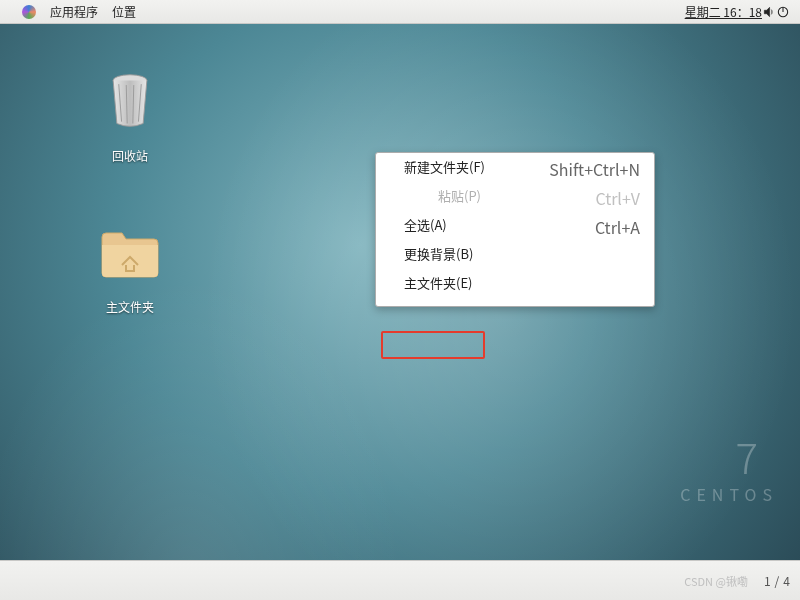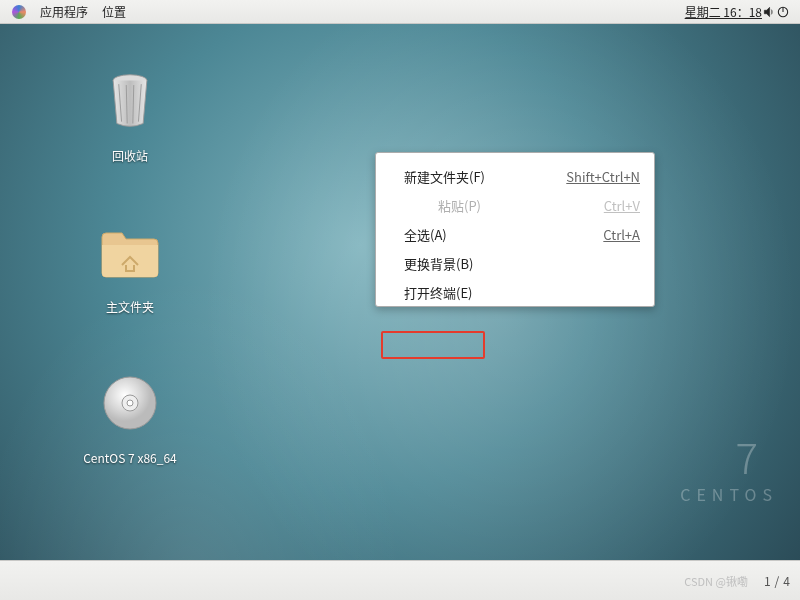--- a/index.html
+++ b/index.html
@@ -1,21 +1,21 @@
 <!DOCTYPE html>
 <html><head>
 <meta charset="utf-8">
 <style>
 * { margin: 0; padding: 0; box-sizing: border-box; }
 html, body { width: 800px; height: 600px; overflow: hidden; font-family: "Noto Sans CJK SC", "Microsoft YaHei", sans-serif; }
 body { position: relative; }
 
 
 .top-panel { position: absolute; top: 0; left: 0; right: 0; height: 24px; background: linear-gradient(#f2f2f0, #e8e8e6); border-bottom: 1px solid #c8c8c6; display: flex; align-items: center; font-size: 12px; color: #222; z-index: 100; }
-.top-panel .left { display: flex; align-items: center; gap: 14px; padding-left: 12px; }
+.top-panel .left { display: flex; align-items: center; gap: 14px; padding-left: 22px; }
 .top-panel .right { margin-left: auto; display: flex; align-items: center; padding-right: 10px; text-decoration: underline; }
 .top-panel .app-icon { width: 14px; height: 14px; border-radius: 50%; background: conic-gradient(#3a7fd5, #e86, #5a5, #a5d, #3a7fd5); display: inline-block; }
 .top-panel .menu-item { cursor: default; }
 .top-panel .tray-icon svg { width: 14px; height: 14px; display: block; fill: #222; stroke: #222; }
 
 
 .desktop { position: absolute; top: 24px; left: 0; right: 0; bottom: 24px; background: radial-gradient(circle at 45% 40%, #7fb3bd 0%, #4c8795 45%, #2a4a56 100%); overflow: hidden; }
 .desktop::before { content: ""; position: absolute; left: 150px; top: -120px; width: 700px; height: 800px; background: radial-gradient(ellipse at center, rgba(255,255,255,0.18) 0%, rgba(255,255,255,0) 60%); border-radius: 50%; }
 .desktop::after { content: ""; position: absolute; left: -60px; top: 200px; width: 500px; height: 700px; background: radial-gradient(ellipse at center, rgba(255,255,255,0.10) 0%, rgba(255,255,255,0) 60%); border-radius: 50%; }
 
@@ -24,25 +24,25 @@
 .brandtext { position: absolute; right: 22px; bottom: 70px; font-size: 16px; letter-spacing: 6px; color: rgba(255,255,255,0.28); }
 
 
 .desktop-icons { position: absolute; top: 45px; left: 70px; display: flex; flex-direction: column; gap: 56px; z-index: 10; }
 .desktop-icon { width: 120px; display: flex; flex-direction: column; align-items: center; gap: 14px; cursor: default; }
 .desktop-icon .icon-box { width: 64px; height: 64px; display: flex; align-items: center; justify-content: center; }
 .desktop-icon .label { color: #fff; font-size: 12px; text-shadow: 0 1px 2px rgba(0,0,0,0.6); text-align: center; }
 
 
 .context-menu { position: absolute; top: 128px; left: 375px; width: 280px; background: #fff; border: 1px solid #acacac; border-radius: 3px; box-shadow: 0 3px 8px rgba(0,0,0,0.25); z-index: 50; padding: 4px 0; }
-.context-menu .item { display: flex; align-items: flex-end; height: 29px; padding: 0 14px 0 10px; font-size: 13px; color: #222; cursor: default; }
+.context-menu .item { display: flex; align-items: flex-start; height: 29px; padding: 0 14px 0 10px; font-size: 13px; color: #222; cursor: default; }
 .context-menu .item.disabled { color: #b0b0b0; padding-left: 44px; }
 .context-menu .item .check { width: 18px; display: flex; align-items: center; justify-content: center; }
 .context-menu .item .lbl { flex: 0 0 auto; }
-.context-menu .item .shortcut { margin-left: auto; font-size: 13px; color: #666; text-decoration: underline; }
+.context-menu .item .shortcut { margin-left: auto; font-size: 16px; color: #666; }
 .context-menu .item.disabled .shortcut { color: #c0c0c0; }
 .highlight-box { position: absolute; border: 2px solid #e53b2c; border-radius: 2px; pointer-events: none; z-index: 60; }
 
 
 .bottom-panel { position: absolute; left: 0; right: 0; bottom: 0; height: 40px; background: linear-gradient(#f2f2f0, #e8e8e6); border-top: 1px solid #c8c8c6; display: flex; align-items: center; font-size: 12px; color: #555; padding: 0 10px; z-index: 100; }
 .bottom-panel .spacer { flex: 1; }
 .bottom-panel .watermark { color: #c0c0c0; font-size: 11px; margin-right: 16px; }
 .bottom-panel .ws { display: flex; align-items: center; gap: 4px; }
 
 .check-icon { width: 14px; height: 14px; border: 1.2px solid #333; border-radius: 3px; display: inline-flex; align-items: center; justify-content: center; }
@@ -105,37 +105,20 @@
       <div class="icon-box">
         <svg width="64" height="54" viewBox="0 0 64 54">
           <path d="M4 12 L4 48 Q4 52 8 52 L56 52 Q60 52 60 48 L60 18 Q60 14 56 14 L28 14 L24 8 L8 8 Q4 8 4 12 Z" fill="#e8c690" stroke="#cda96a"></path>
           <path d="M4 20 L60 20 L60 48 Q60 52 56 52 L8 52 Q4 52 4 48 Z" fill="#f0d4a0"></path>
           <path d="M24 40 L32 32 L40 40 M28 40 L28 46 L36 46 L36 40" fill="none" stroke="#cda96a" stroke-width="2"></path>
         </svg>
       </div>
       <div class="label">主文件夹</div>
     </div>
 
-    <div class="desktop-icon">
-      <div class="icon-box">
-        <svg width="58" height="58" viewBox="0 0 58 58">
-          <defs>
-              <radialGradient id="disc" cx="40%" cy="35%">
-                <stop offset="0" stop-color="#fff"></stop>
-                <stop offset="0.6" stop-color="#d8d8d8"></stop>
-                <stop offset="1" stop-color="#bbb"></stop>
-              </radialGradient>
-            </defs>
-          <circle cx="29" cy="29" r="26" fill="url(#disc)" stroke="#999"></circle>
-          <circle cx="29" cy="29" r="8" fill="#eee" stroke="#999"></circle>
-          <circle cx="29" cy="29" r="3" fill="#fff" stroke="#999"></circle>
-        </svg>
-      </div>
-      <div class="label">CentOS 7 x86_64</div>
-    </div>
   </div>
 
   <div class="context-menu">
     <div class="item">
       <span class="check"></span>
       <span class="lbl">新建文件夹(F)</span>
       <span class="shortcut">Shift+Ctrl+N</span>
     </div>
     <div class="item disabled">
       <span class="check"></span>
@@ -146,21 +129,21 @@
       <span class="check"></span>
       <span class="lbl">全选(A)</span>
       <span class="shortcut">Ctrl+A</span>
     </div>
     <div class="item">
       <span class="check"></span>
       <span class="lbl">更换背景(B)</span>
     </div>
     <div class="item">
       <span class="check"></span>
-      <span class="lbl">打开终端(E)</span>
+      <span class="lbl">主文件夹(E)</span>
     </div>
   </div>
 
   <div class="highlight-box" style="left:381px; top:307px; width:104px; height:28px;"></div>
 </div>
 
 <div class="bottom-panel">
   <div class="spacer"></div>
   <span class="watermark">CSDN @锹嘞</span>
   <span class="ws">

